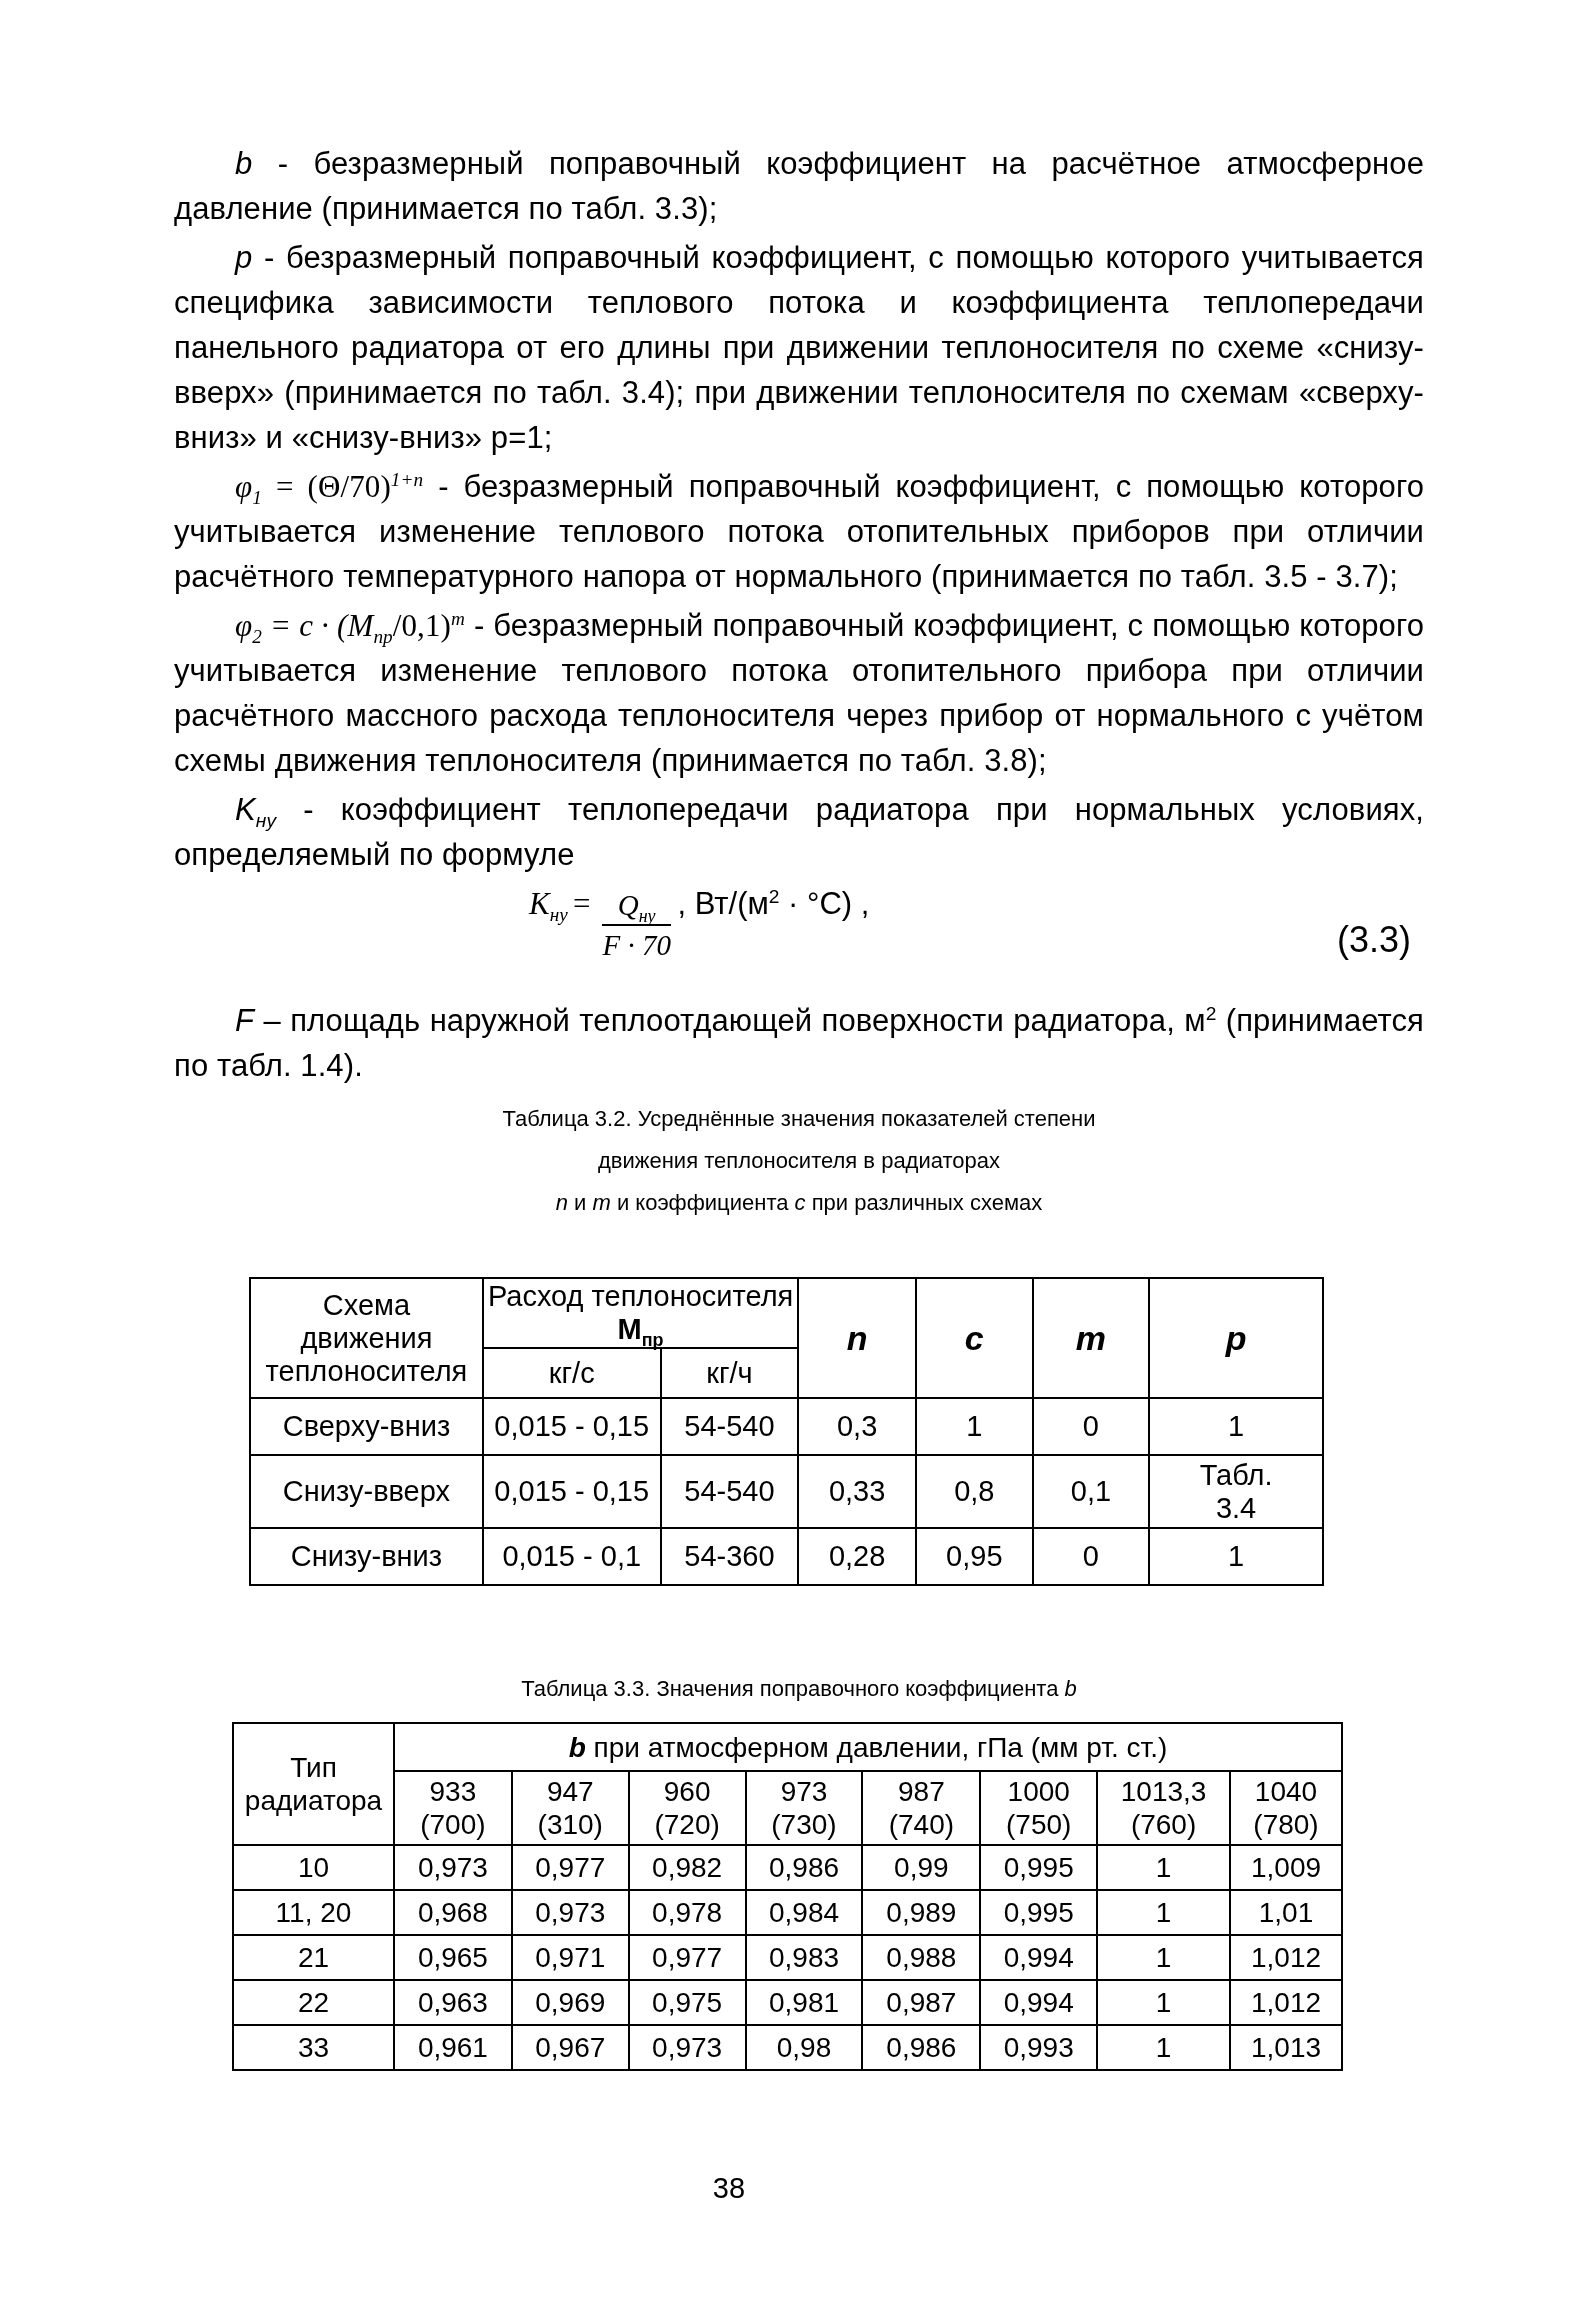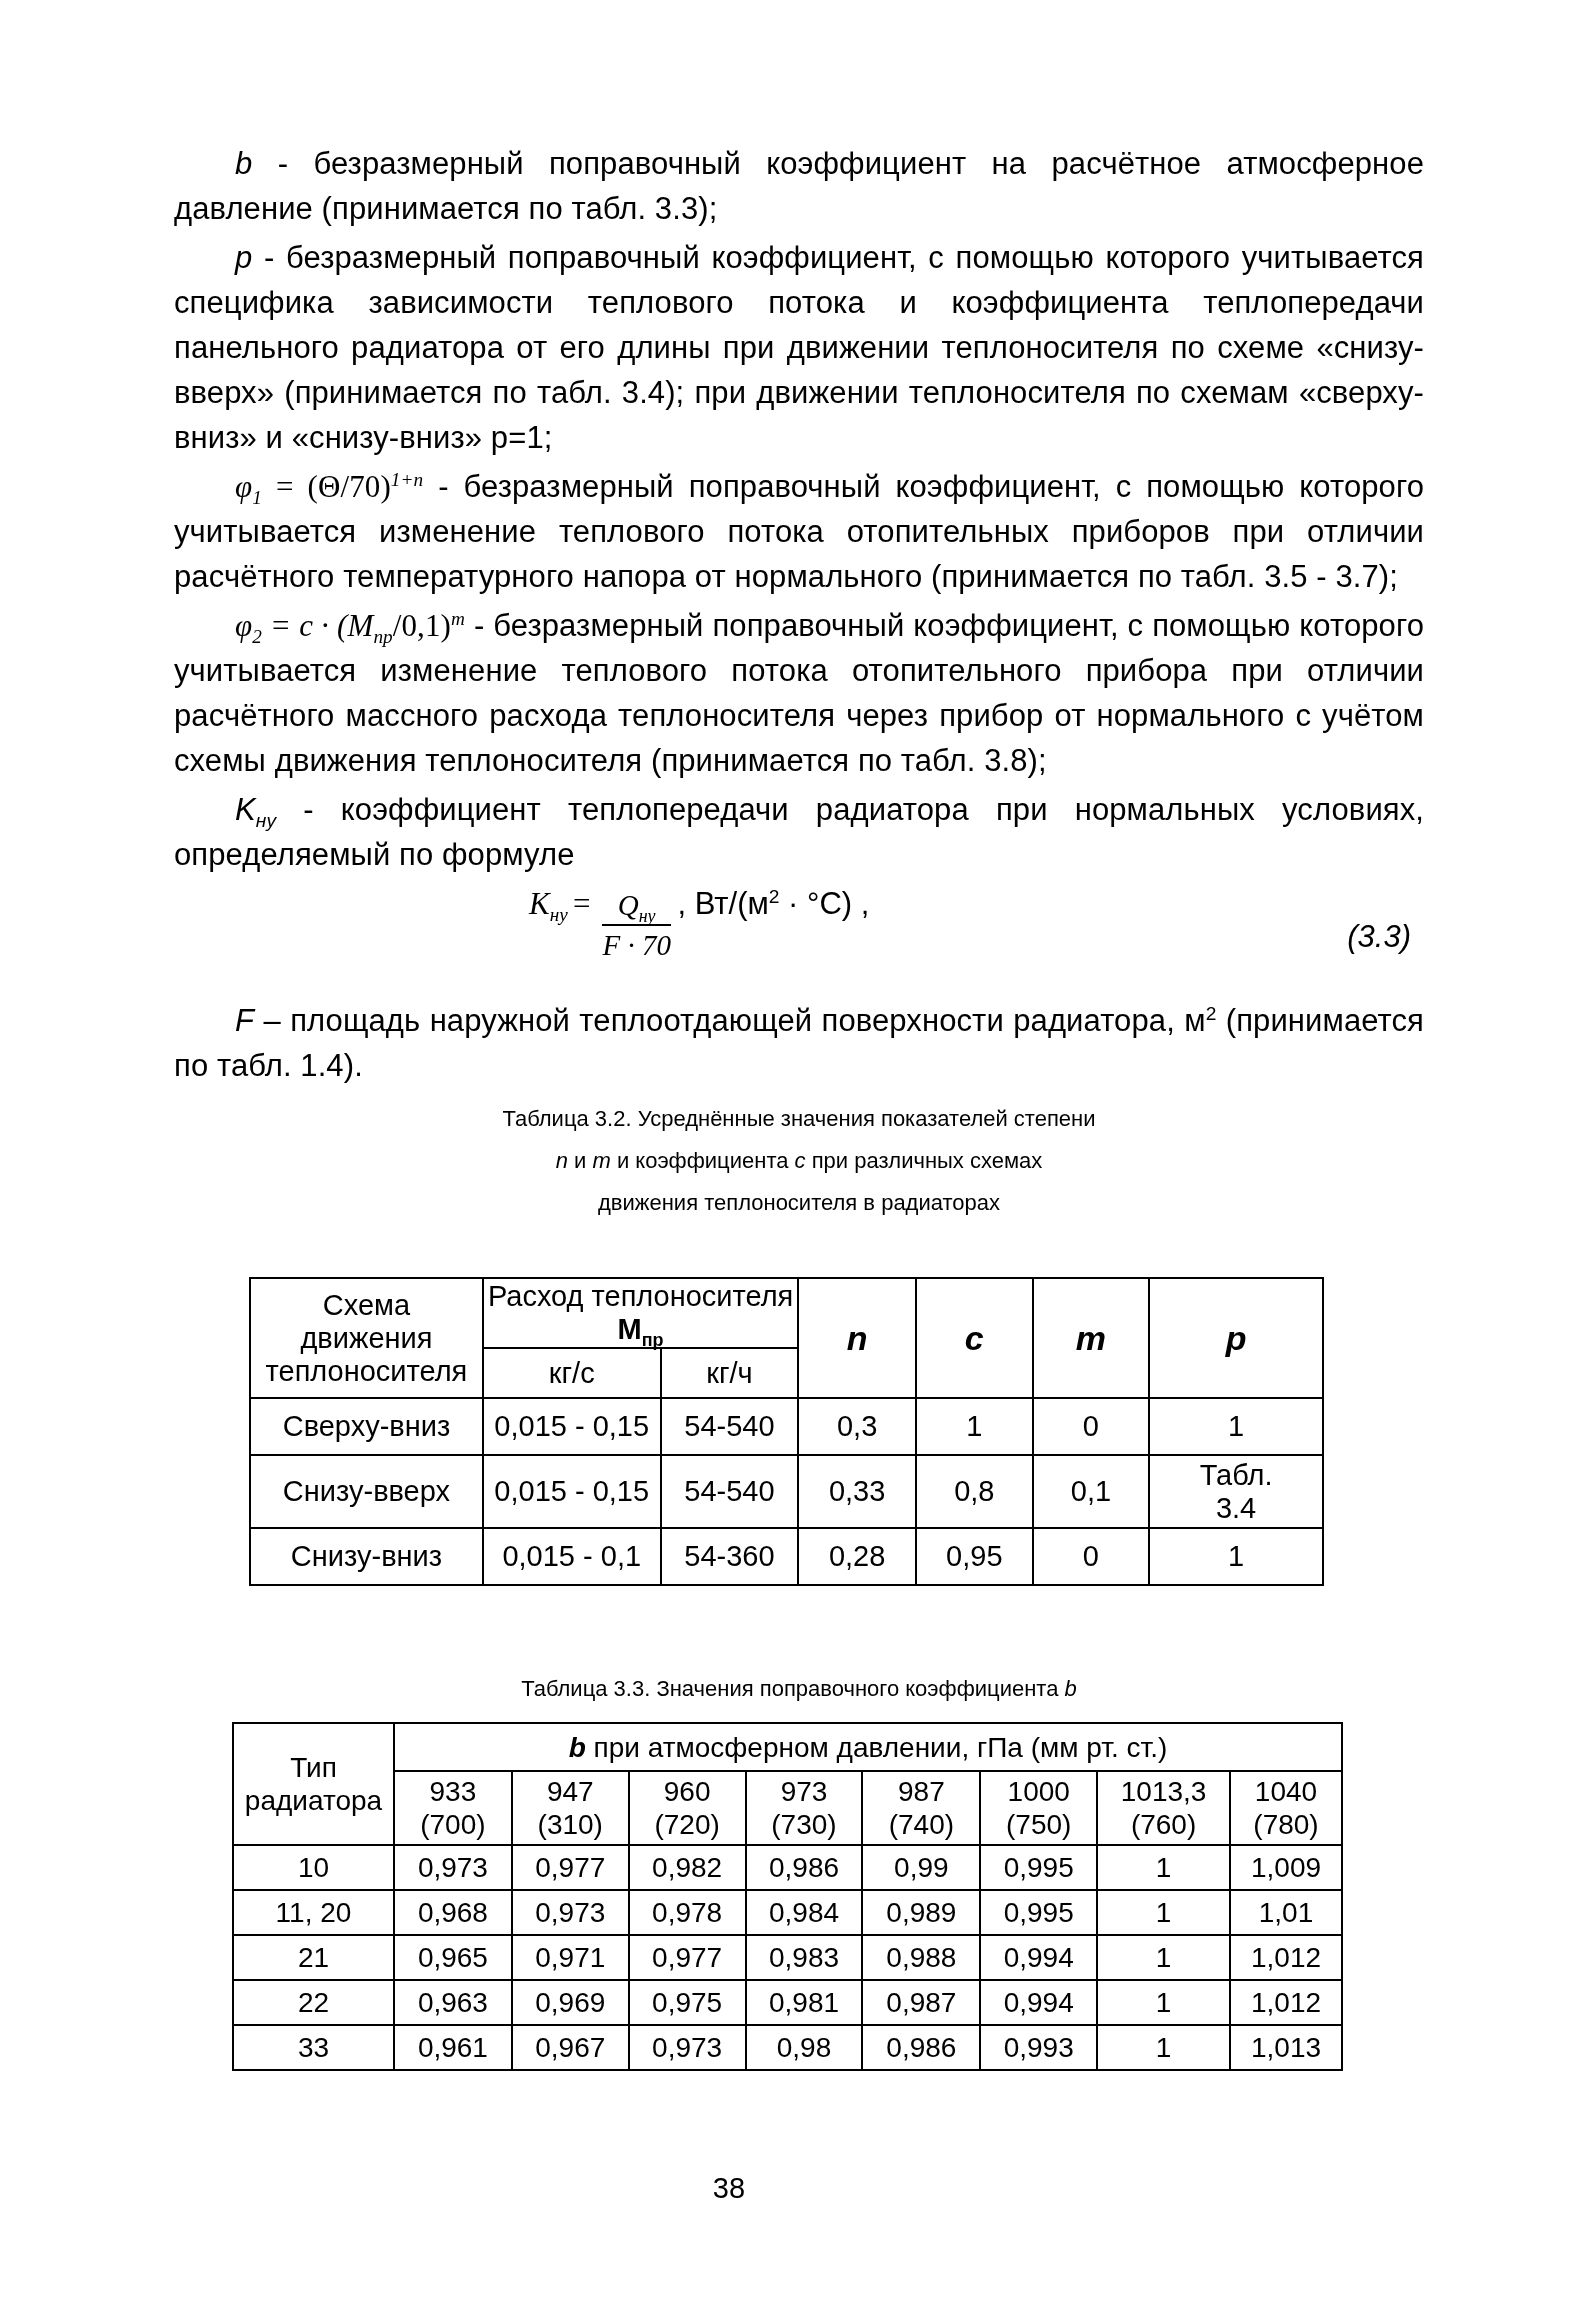--- a/index.html
+++ b/index.html
@@ -20,21 +20,21 @@
     position: relative; height: 112px; margin: 9.2px 0 0 0;
   }
   .formula {
     position: absolute; left: 355px; top: 0; font-size: 31px;
     display: flex; align-items: flex-start; height: 105px;
   }
   .frac { display: inline-flex; flex-direction: column; align-items: center; margin: 0 6.6px; }
   .frac .num { font-family: "Liberation Serif", serif; font-style: italic; font-size: 29px; padding: 0 10.5px; line-height: 38px; }
   .frac .bar { width: 100%; border-top: 2px solid #000; }
   .frac .den { font-family: "Liberation Serif", serif; font-style: italic; font-size: 29px; line-height: 38px; }
-  .eqno { position: absolute; right: 13px; top: 33px; font-size: 31px; font-style: italic; }
+  .eqno { position: absolute; right: 13px; top: 33px; font-size: 36px; }
 
   .table-title {
     font-weight: normal; font-size: 22px; line-height: 42px; text-align: center;
     margin: 0;
   }
   .t32-title { position: absolute; left: 174px; top: 1098px; width: 1250px; }
   .t33-title { position: absolute; left: 174px; top: 1668px; width: 1250px; }
 
   table { border-collapse: collapse; position: absolute; }
   td, th { border: 2.6px solid #000; text-align: center; font-weight: normal; padding: 0; }
@@ -90,24 +90,24 @@
     <div class="eqno">(3.3)</div>
   </div>
 
   <p class="para">
     <span class="it">F</span><span> – площадь наружной теплоотдающей поверхности радиатора, м</span><sup>2</sup><span> (принимается по табл. 1.4).</span>
   </p>
 </div>
 
 <div class="t32-title">
   <p class="table-title">Таблица 3.2.  Усреднённые значения показателей степени</p>
+  <p class="table-title">движения теплоносителя в радиаторах</p>
   <p class="table-title">
     <span class="it">n</span><span> и </span><span class="it">m</span><span> и коэффициента </span><span class="it">c</span><span> при различных схемах</span>
   </p>
-  <p class="table-title">движения теплоносителя в радиаторах</p>
 </div>
 
 <table class="t32">
   <colgroup>
     <col style="width:233px">
       <col style="width:178px">
       <col style="width:138px">
     <col style="width:118px">
       <col style="width:117px">
       <col style="width:117px">

